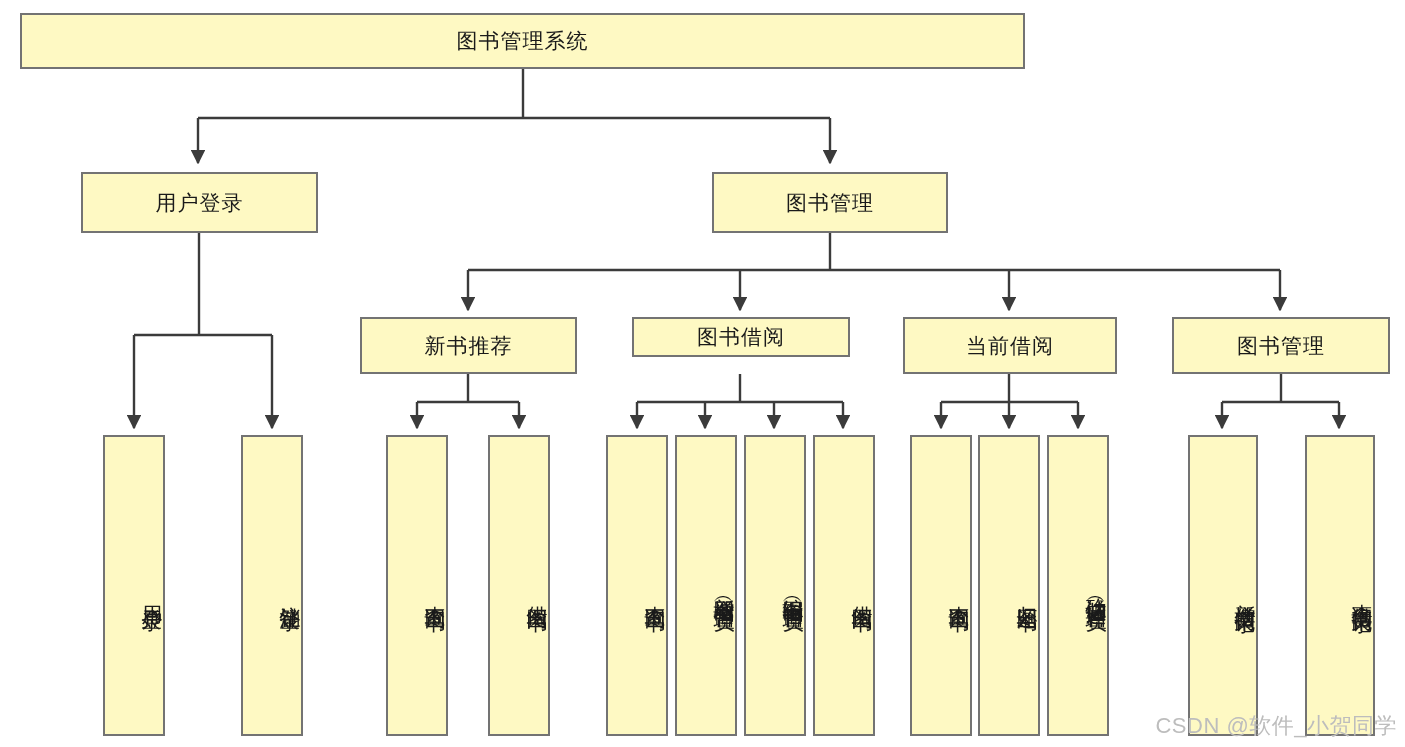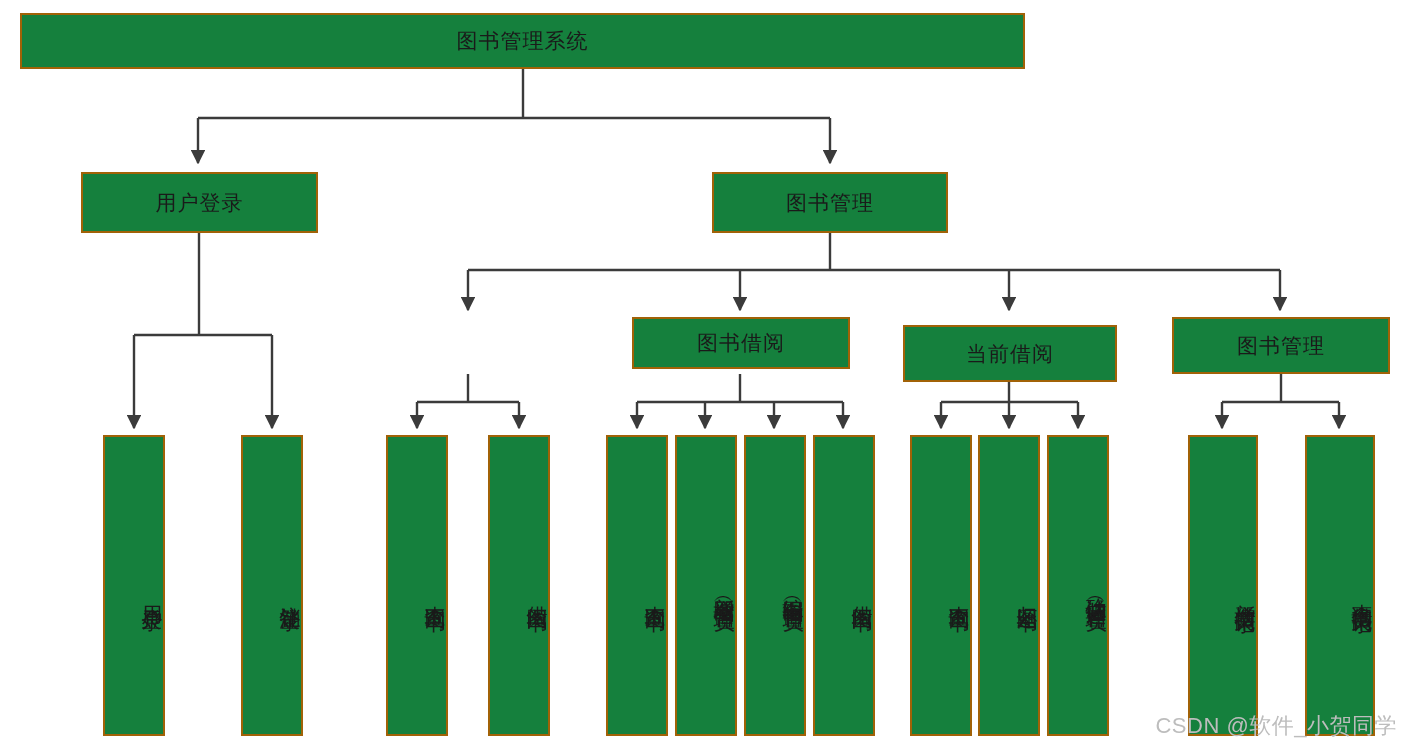--- a/index.html
+++ b/index.html
@@ -19,22 +19,22 @@
     position: absolute;
     left: 0;
     top: 0;
     width: 1405px;
     height: 747px;
     pointer-events: none;
   }
   .node {
     position: absolute;
     box-sizing: border-box;
-    border: 2px solid #a16207;
-    background: #15803d;
+    border: 2px solid #737373;
+    background: #fef9c3;
     display: flex;
     align-items: center;
     justify-content: center;
     color: #1a1a1a;
   }
   .node.h {
     font-size: 21px;
     letter-spacing: 1px;
   }
   .node.v {
@@ -126,26 +126,29 @@
   </div>
 
   <div class="node h" style="left:81px; top:172px; width:237px; height:61px;">
     <span class="node-label">用户登录</span>
   </div>
 
   <div class="node h" style="left:712px; top:172px; width:236px; height:61px;justify-content:center;">
     <span class="node-label">图书管理</span>
   </div>
 
-
-  <div class="node h" style="left:632px; top:317px; width:218px; height:52px;">
+  <div class="node h" style="left:360px; top:317px; width:217px; height:57px;">
+    <span class="node-label">新书推荐</span>
+  </div>
+
+  <div class="node h" style="left:632px; top:317px; width:218px; height:40px;">
     <span class="node-label">图书借阅</span>
   </div>
 
-  <div class="node h" style="left:903px; top:317px; width:214px; height:57px;margin-top:8px;">
+  <div class="node h" style="left:903px; top:317px; width:214px; height:57px;">
     <span class="node-label">当前借阅</span>
   </div>
 
   <div class="node h" style="left:1172px; top:317px; width:218px; height:57px;">
     <span class="node-label">图书管理</span>
   </div>
 
   <div class="node v" style="left:103px; top:435px; width:62px; height:301px;">
     <span class="node-label">用户登录</span>
   </div>

